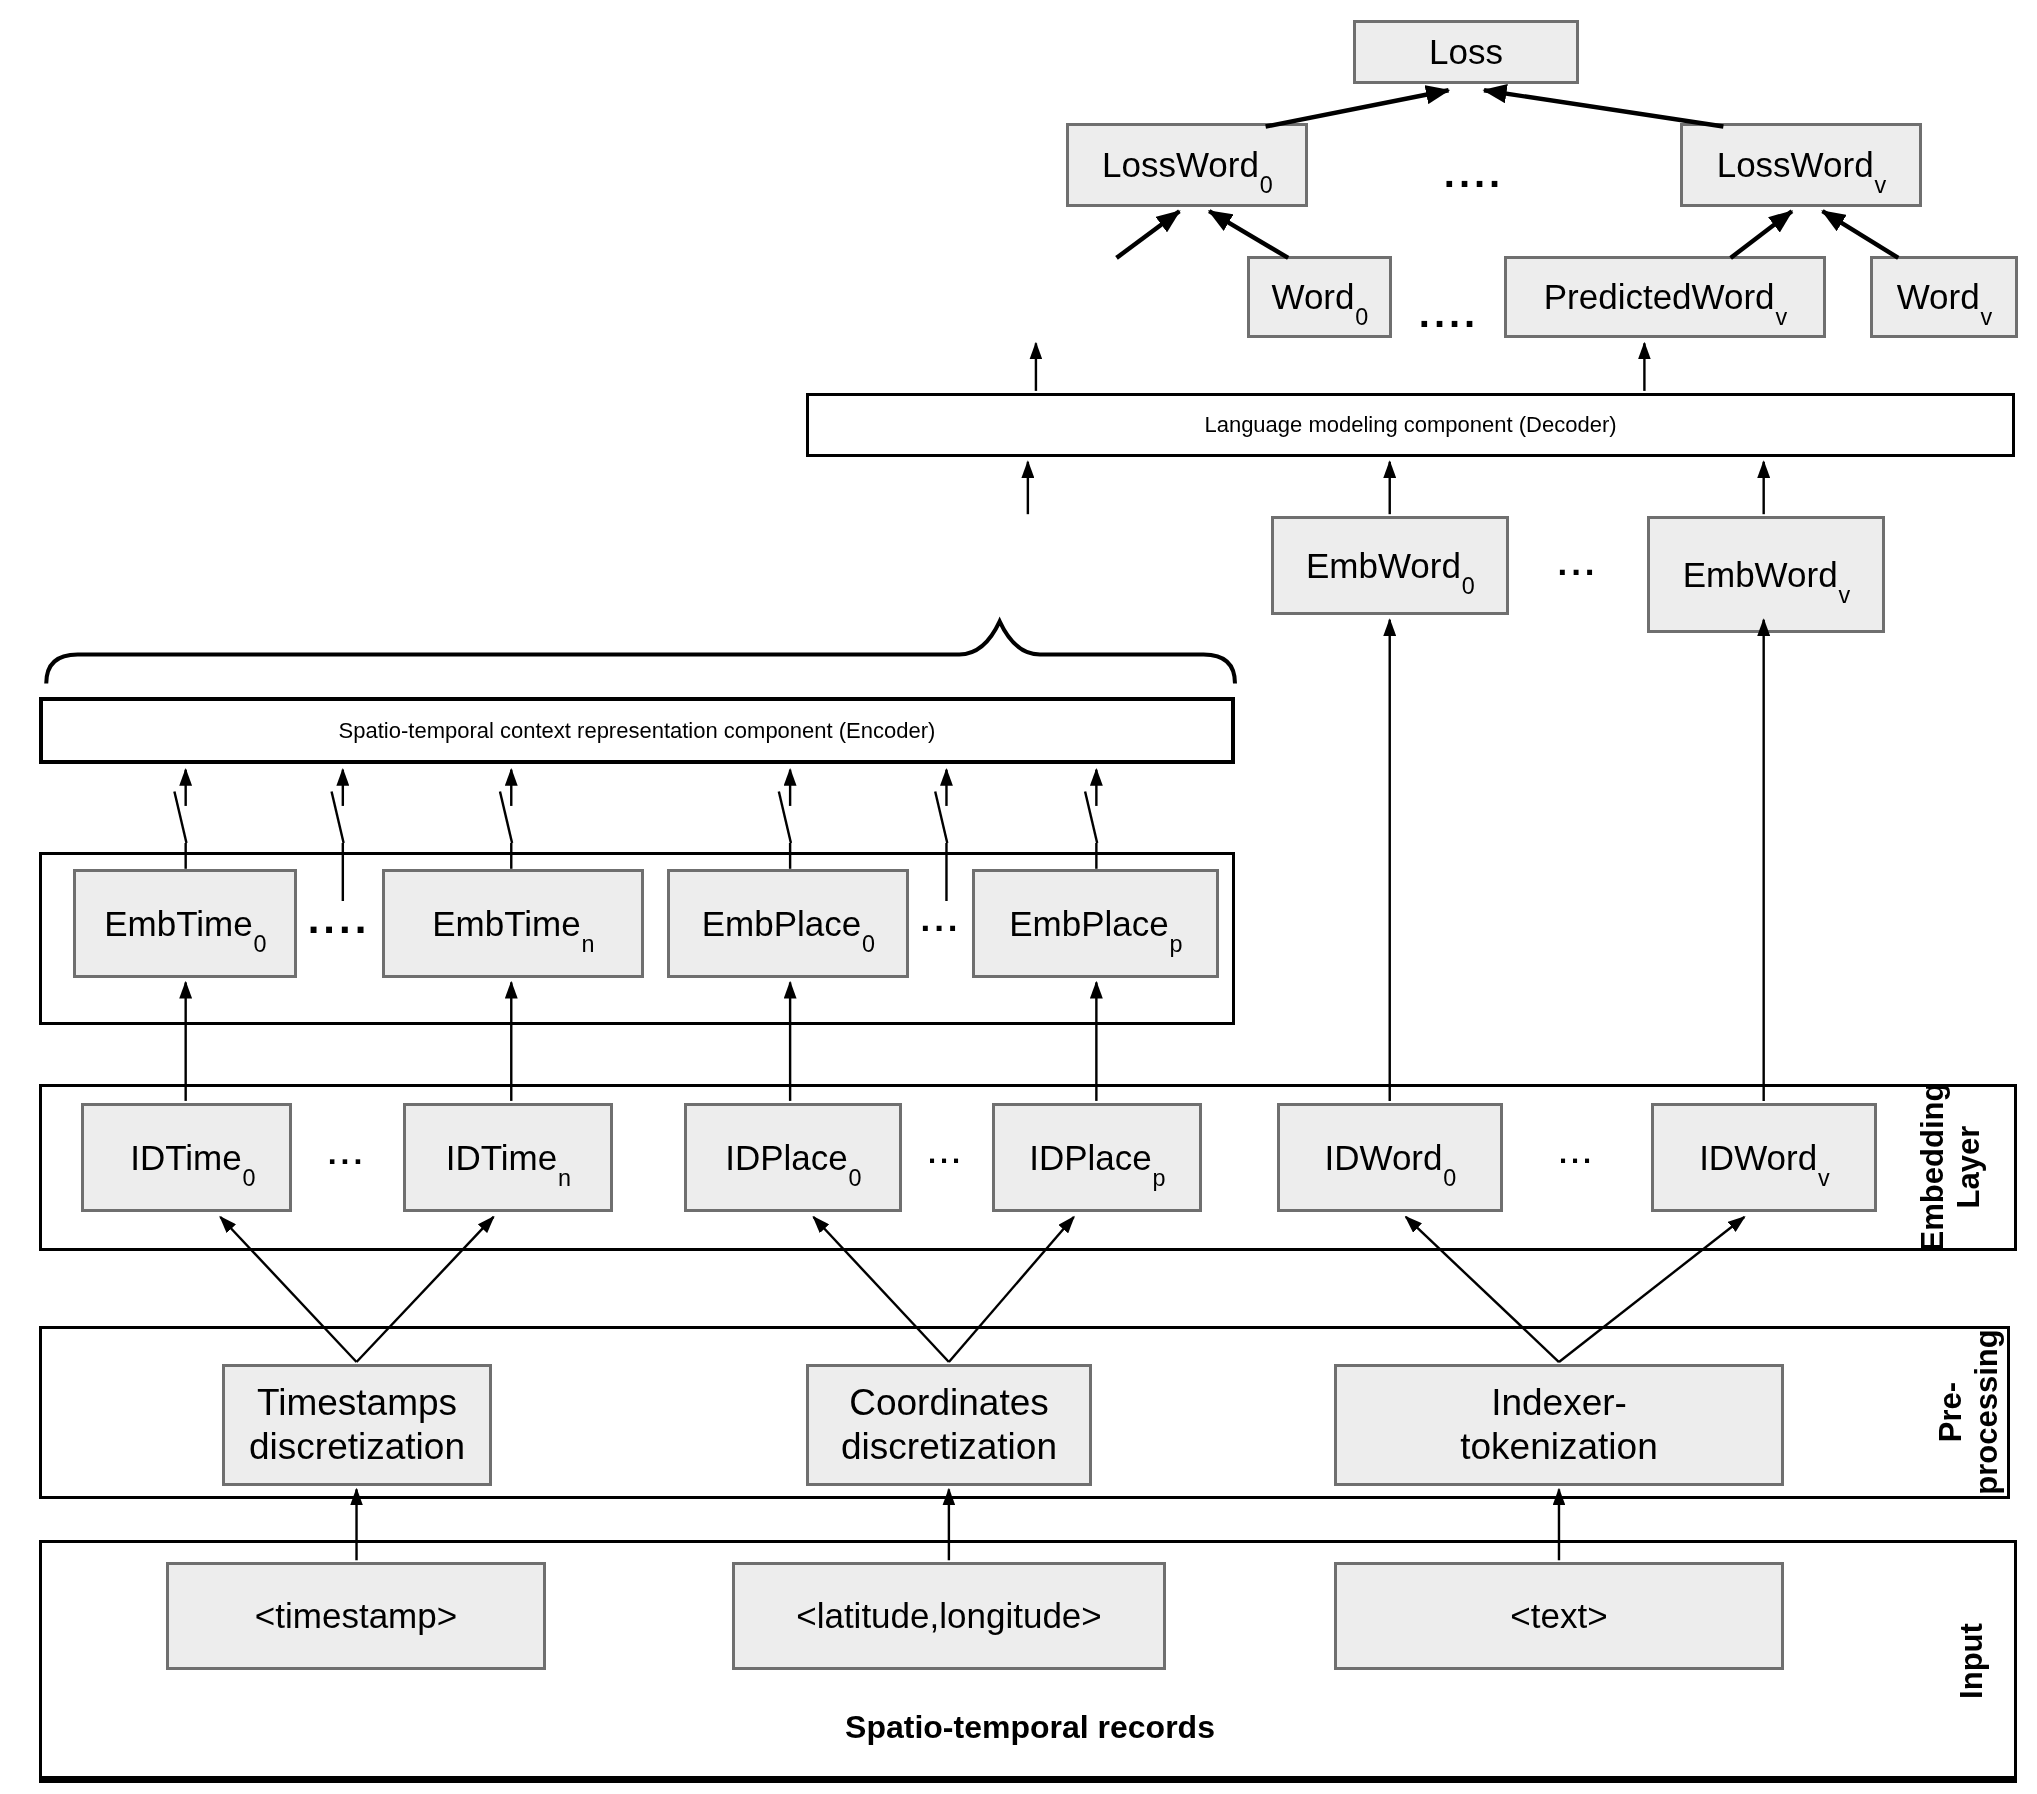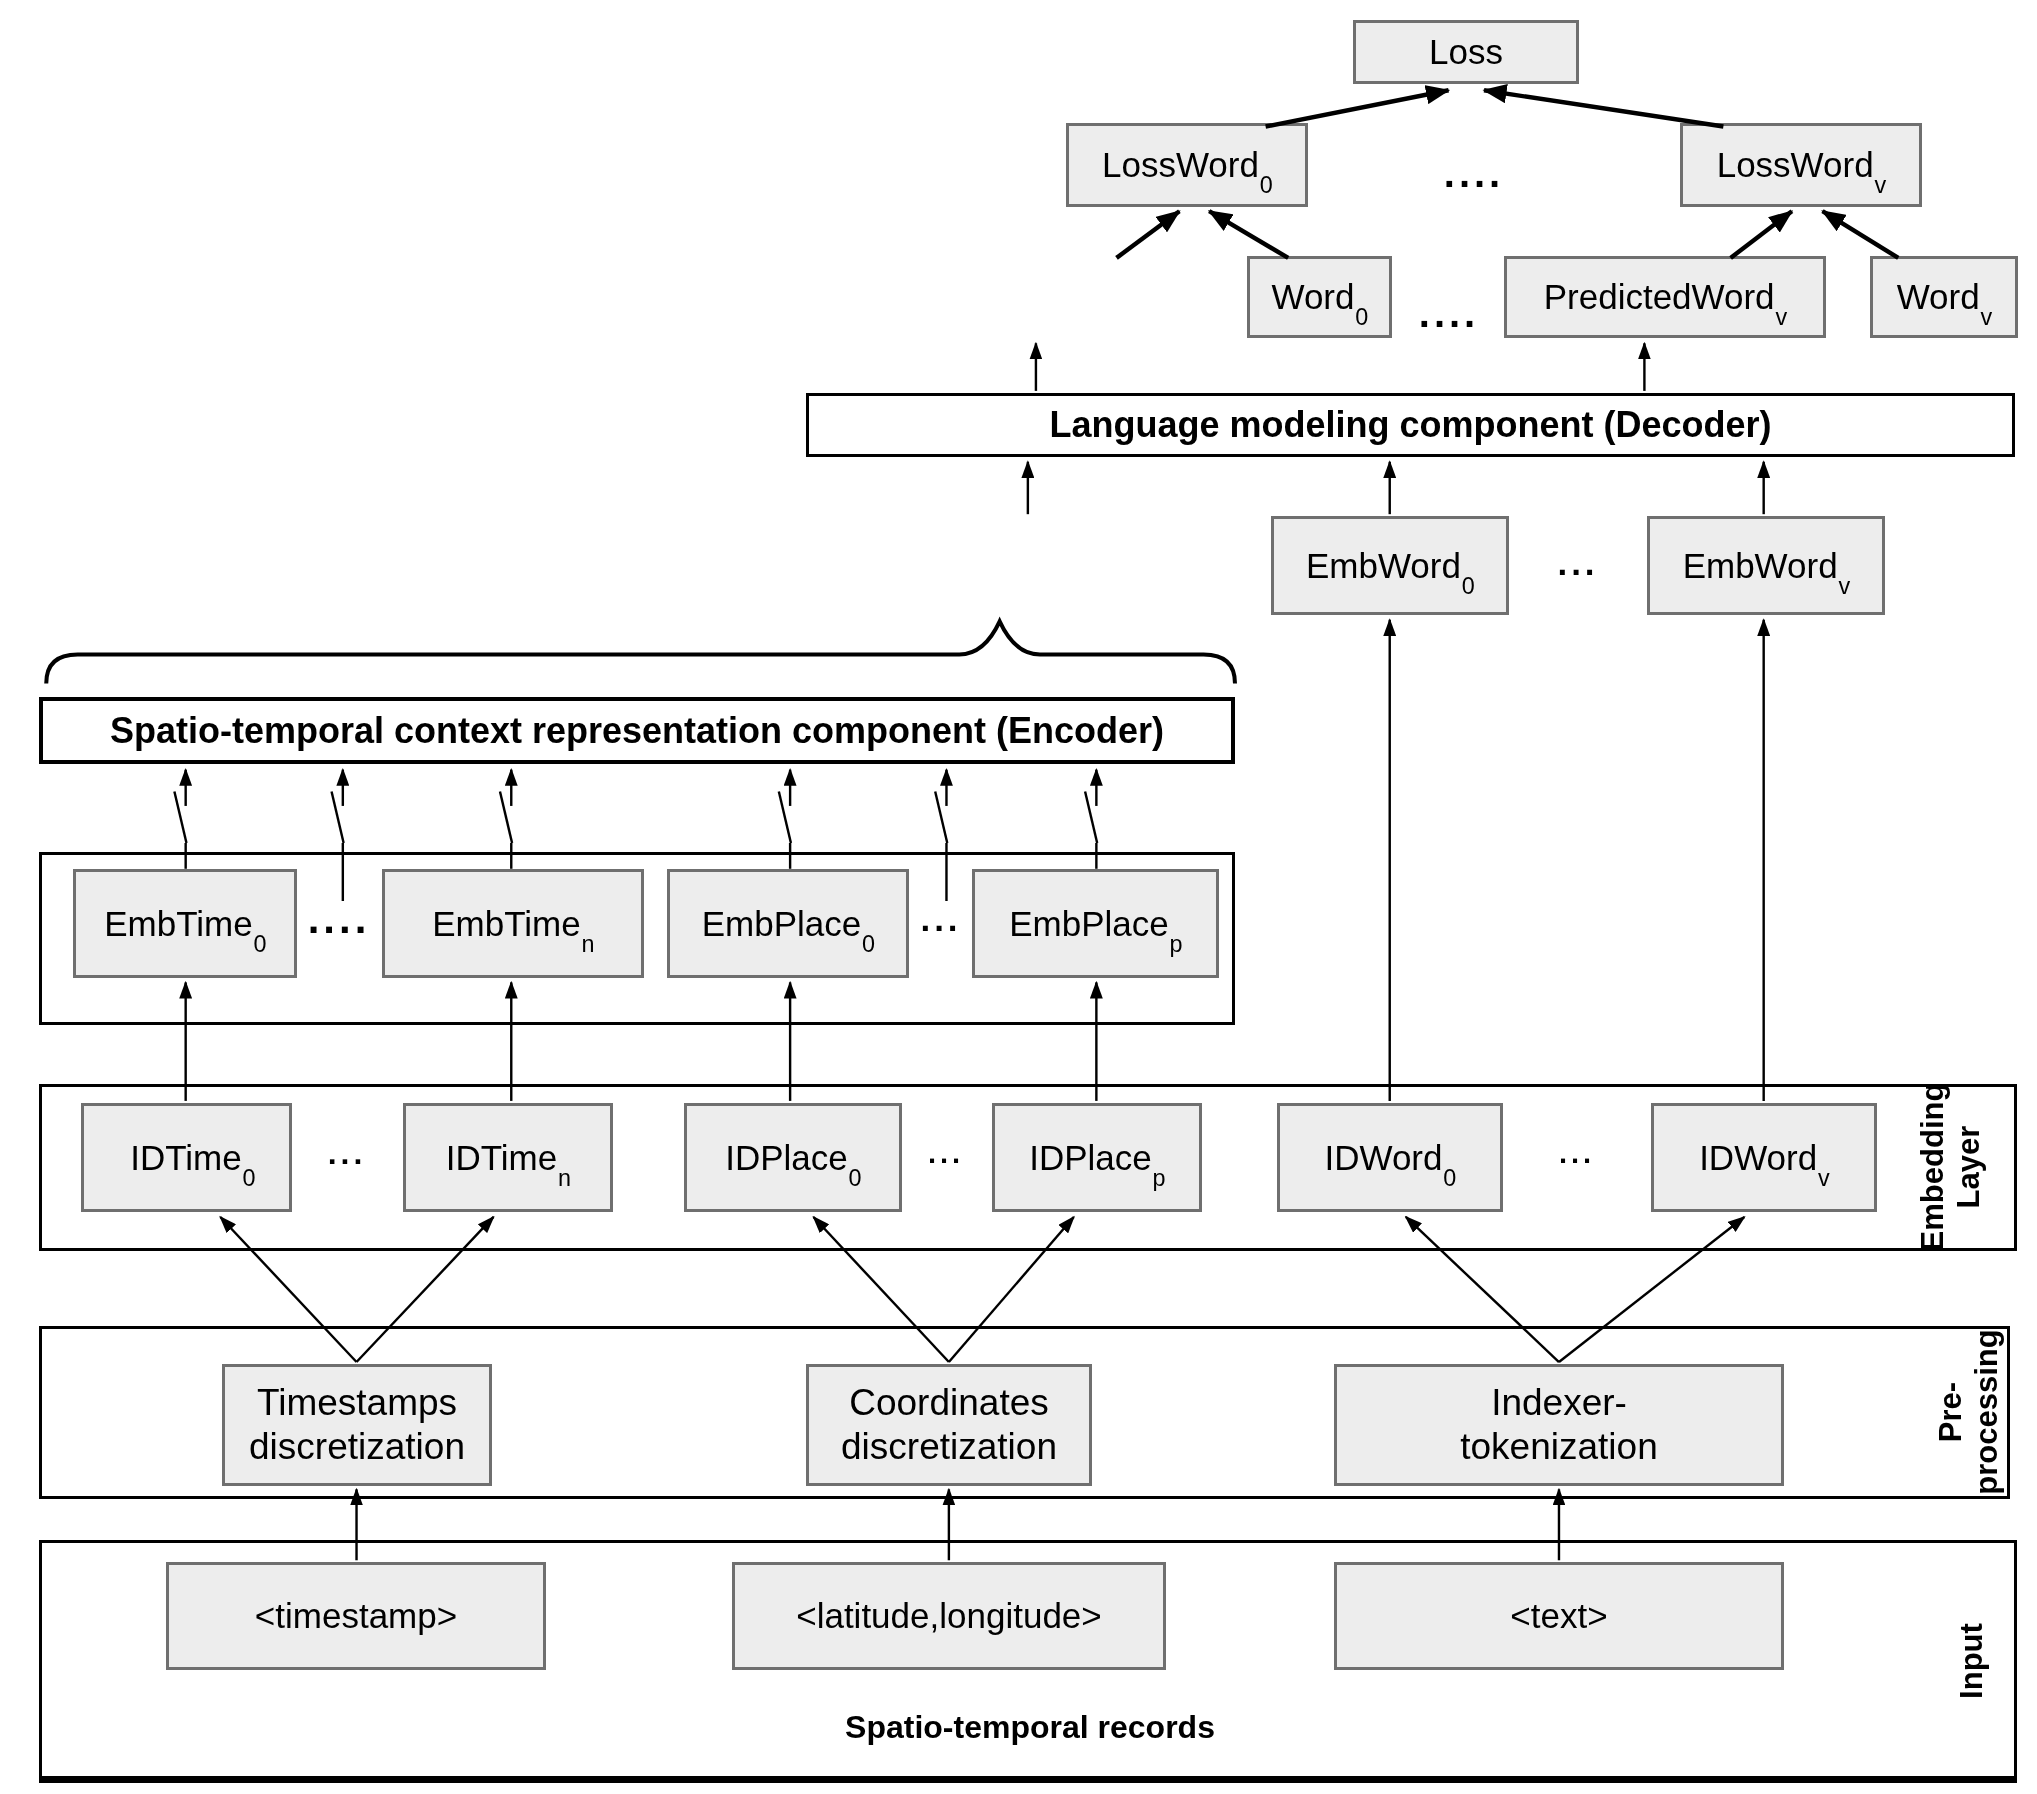--- a/index.html
+++ b/index.html
@@ -3,21 +3,21 @@
 <meta charset="utf-8">
 <style>
   html,body{margin:0;padding:0;background:#ffffff;}
   #stage{position:relative;width:2038px;height:1794px;background:#ffffff;
          font-family:"Liberation Sans","DejaVu Sans",sans-serif;color:#000;overflow:hidden;}
   .box{position:absolute;box-sizing:border-box;display:flex;align-items:center;justify-content:center;text-align:center;}
   .node{background:#ededed;border:3.2px solid #6f6f6f;}
   .node .lbl{font-size:35px;line-height:1.18;white-space:pre-line;}
   .node sub{font-size:23.4px;line-height:0;position:relative;top:8px;left:0.8px;}
   .white{background:#ffffff;border:3.2px solid #000000;}
-  .component .lbl{font-weight:bold;font-size:36px;}
+  .component .lbl{font-weight:normal;font-size:22px;}
   .band{background:#ffffff;border:3.2px solid #000000;position:absolute;box-sizing:border-box;}
   .dots{position:absolute;transform:translate(-50%,-50%);font-weight:bold;letter-spacing:4px;white-space:nowrap;}
   .rotlbl{position:absolute;transform:translate(-50%,-50%) rotate(-90deg);transform-origin:center;
           font-weight:bold;font-size:31px;line-height:1.15;text-align:center;white-space:pre-line;}
   .caption{position:absolute;font-weight:bold;font-size:32px;transform:translate(-50%,-50%);white-space:nowrap;}
   svg{position:absolute;left:0;top:0;pointer-events:none;}
   .ln{stroke:#000;fill:none;}
   .n{stroke-width:3px;}
   .t{stroke-width:5.5px;}
   .br{stroke-width:5px;}
@@ -54,21 +54,21 @@
   <div class="box node" style="left:1504px;top:256px;width:322px;height:82px;">
     <span class="lbl"><span>PredictedWord</span><sub>v</sub></span>
   </div>
   <div class="box node" style="left:1870px;top:256px;width:148px;height:82px;">
     <span class="lbl"><span>Word</span><sub>v</sub></span>
   </div>
 
   <div class="box node" style="left:1271px;top:516px;width:238px;height:99px;">
     <span class="lbl"><span>EmbWord</span><sub>0</sub></span>
   </div>
-  <div class="box node" style="left:1647px;top:516px;width:238px;height:99px;">
+  <div class="box node" style="left:1647px;top:516px;width:238px;height:117px;">
     <span class="lbl"><span>EmbWord</span><sub>v</sub></span>
   </div>
 
   <div class="box node" style="left:73px;top:869px;width:224px;height:109px;">
     <span class="lbl"><span>EmbTime</span><sub>0</sub></span>
   </div>
   <div class="box node" style="left:382px;top:869px;width:262px;height:109px;">
     <span class="lbl"><span>EmbTime</span><sub>n</sub></span>
   </div>
   <div class="box node" style="left:667px;top:869px;width:242px;height:109px;">

